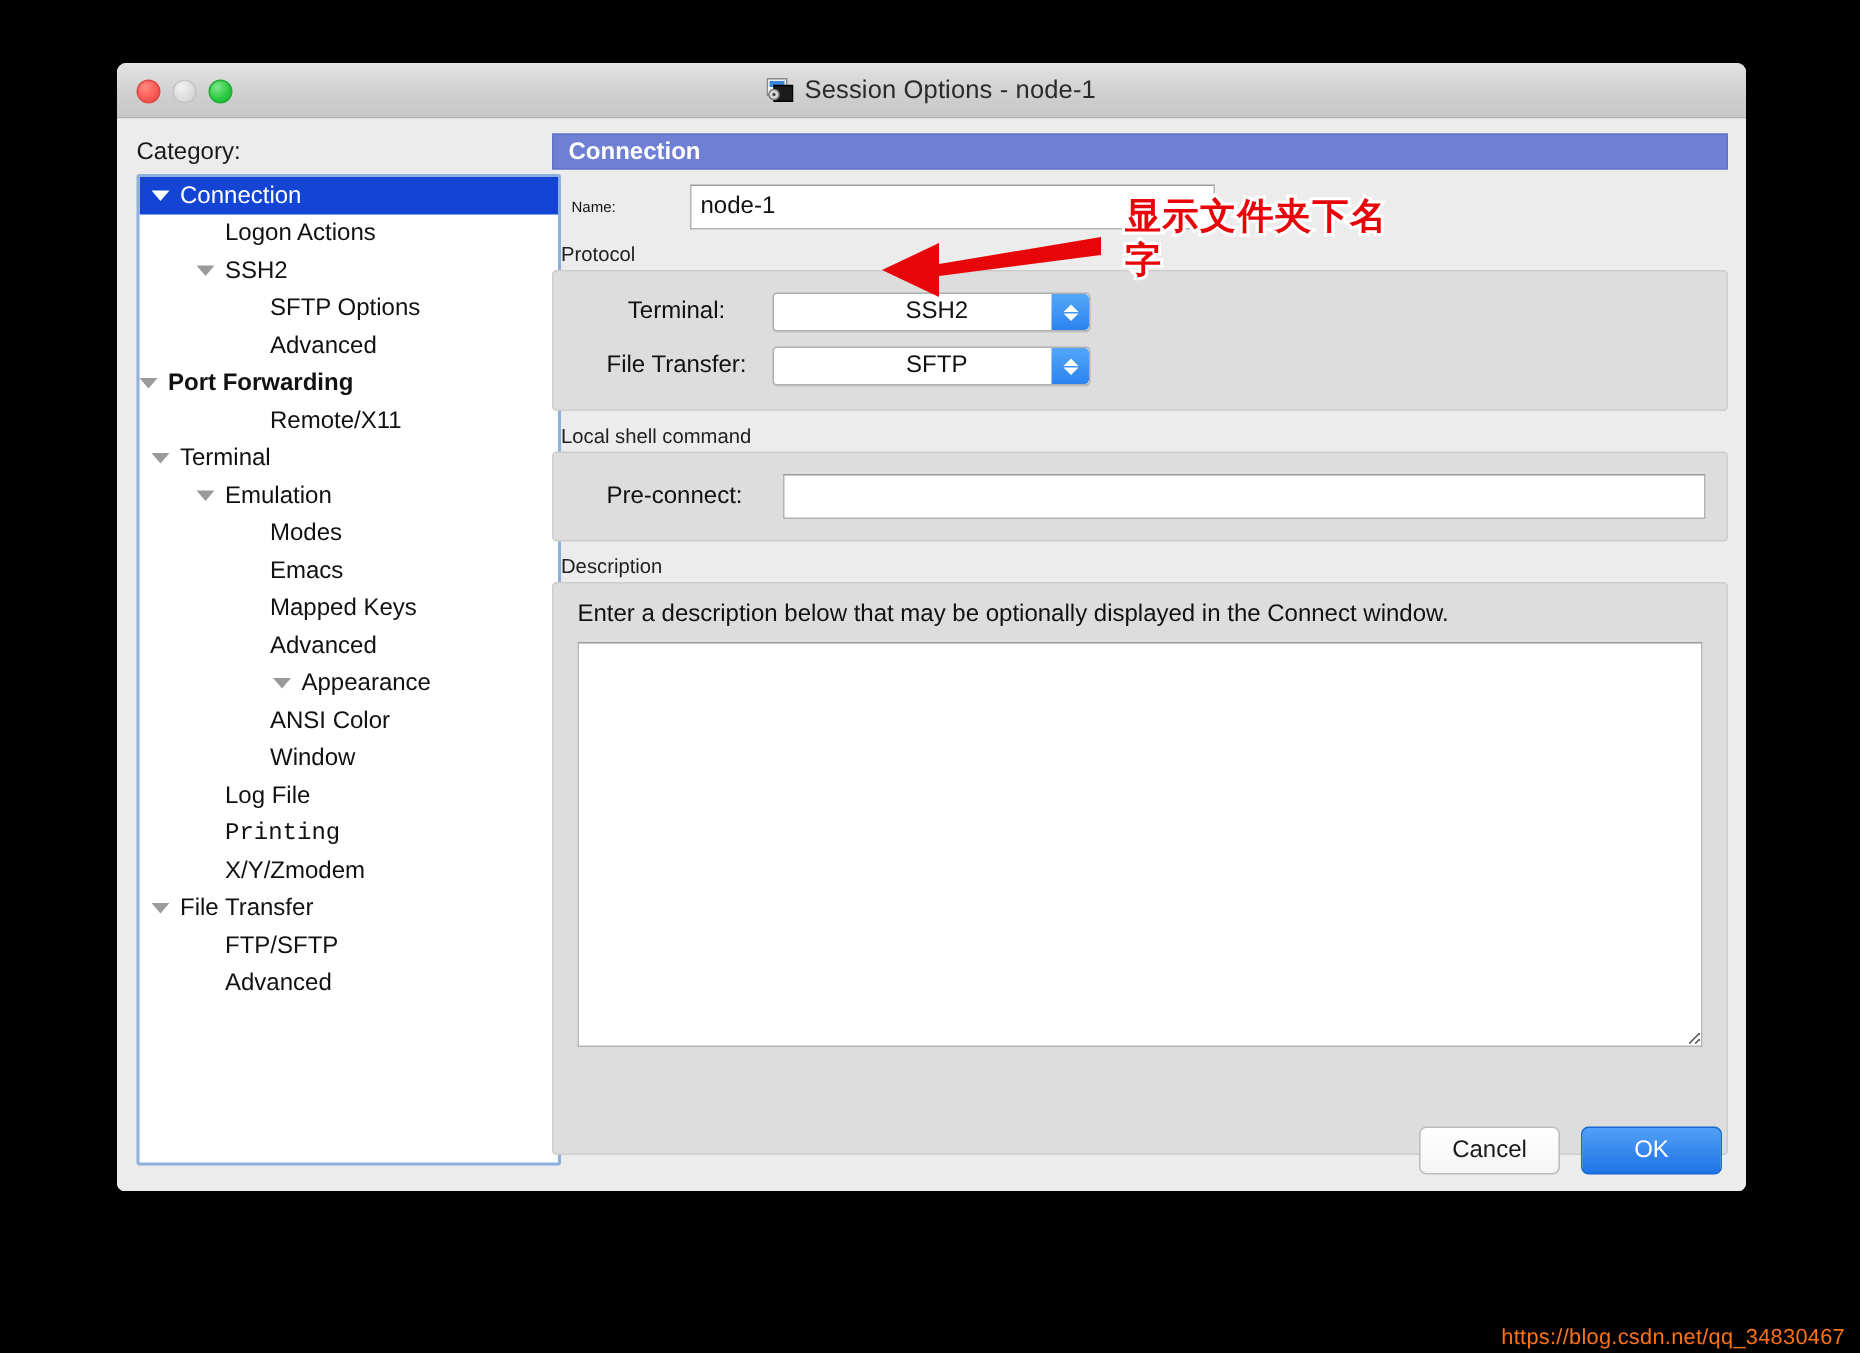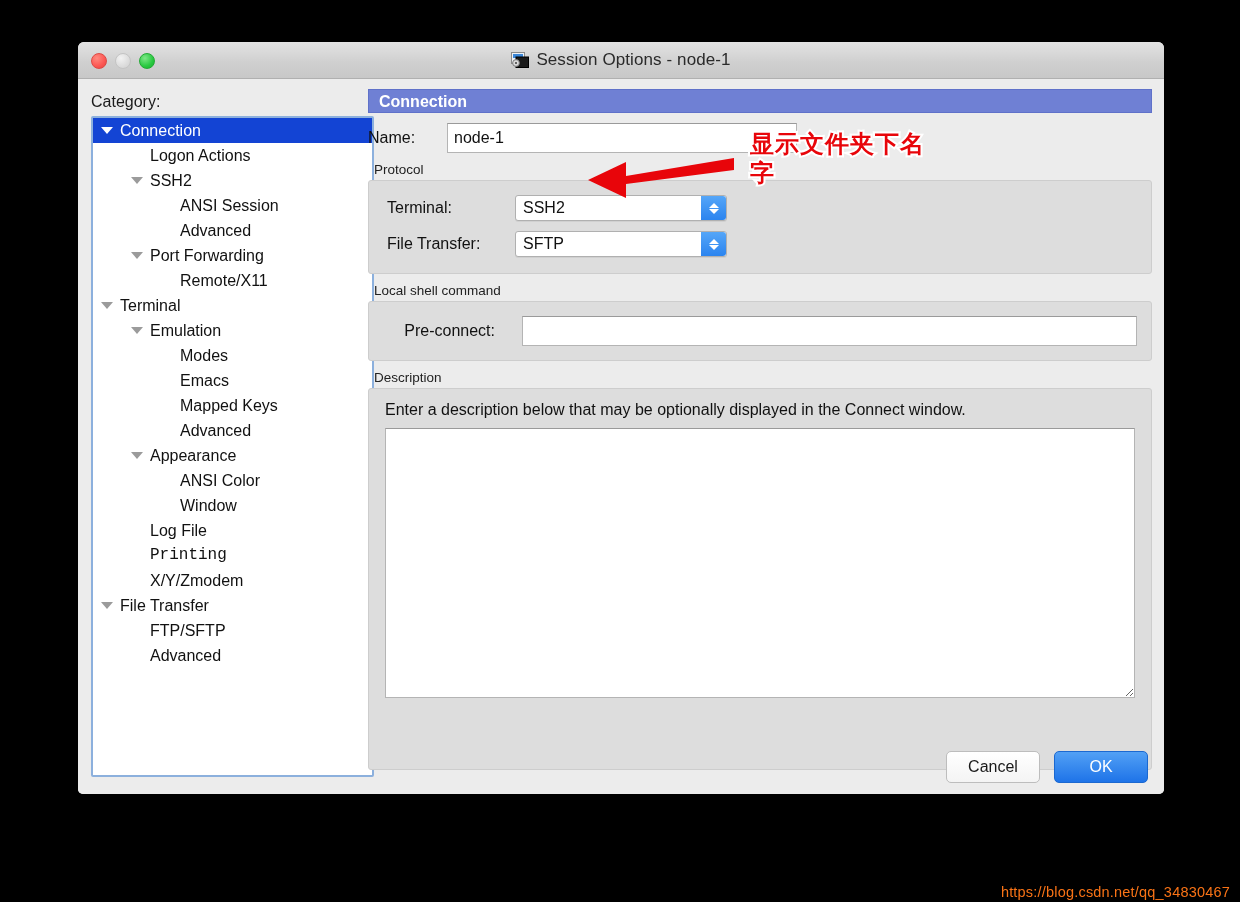--- a/index.html
+++ b/index.html
@@ -65,36 +65,36 @@
   
   #pane { position: absolute; left: 290px; top: 10px; width: 784px; height: 660px; }
   .pane-header {
     height: 24px; line-height: 24px;
     background: #6f80d4;
     color: #fff; font-size: 16px; font-weight: bold;
     padding-left: 10px; box-sizing: border-box;
     border: 1px solid #5f71c9;
   }
   .name-row { display: flex; align-items: center; margin-top: 10px; height: 30px; }
-  .name-label { font-size: 16px; color: #111; width: 64px; }
+  .name-label { font-size: 10px; color: #111; width: 64px; margin-left: 13px; }
   .text-input {
     flex: 1; height: 30px; box-sizing: border-box;
     background: #fff; border: 1px solid #b4b4b4; border-top-color: #9a9a9a;
     font-size: 16px; color: #111; padding: 0 6px; line-height: 28px;
     font-family: "Liberation Sans", sans-serif;
     margin-left: 15px;
   }
   .name-row .text-input { max-width: 350px; }
 
   .group-title { font-size: 13.5px; color: #222; margin: 9px 0 3px 6px; }
   .group-box {
     background: #dddddd; border: 1px solid #cdcdcd;
     border-radius: 3px; box-sizing: border-box;
   }
-  #protocol-box { height: 94px; padding: 14px 18px 0 18px; }
+  #protocol-box { height: 94px; padding: 14px 18px 0 18px; text-align: center; }
   .field-row { display: flex; align-items: center; height: 26px; margin-bottom: 10px; }
   .field-label { font-size: 16px; color: #111; width: 128px; }
   .combo {
     position: relative; width: 212px; height: 26px; box-sizing: border-box;
     background: #fff; border: 1px solid #b0b0b0; border-radius: 3px;
     font-size: 16px; color: #111; line-height: 24px; padding-left: 7px;
     box-shadow: 0 1px 0 rgba(0,0,0,0.06);
   }
   .combo-btn {
     position: absolute; right: 0; top: 0; width: 25px; height: 24px;
@@ -190,27 +190,27 @@
           <div class="tree-item" style="padding-left: 38px;">
             <span class="tri none"></span>
             <span>Logon Actions</span>
           </div>
           <div class="tree-item" style="padding-left: 38px;">
             <span class="tri"></span>
             <span>SSH2</span>
           </div>
           <div class="tree-item" style="padding-left: 68px;">
             <span class="tri none"></span>
-            <span>ANSI Session</span>
+            <span>SFTP Options</span>
           </div>
           <div class="tree-item" style="padding-left: 68px;">
             <span class="tri none"></span>
             <span>Advanced</span>
           </div>
-          <div class="tree-item" style="padding-left: 38px;">
+          <div class="tree-item" style=" font-weight: bold;">
             <span class="tri"></span>
             <span>Port Forwarding</span>
           </div>
           <div class="tree-item" style="padding-left: 68px;">
             <span class="tri none"></span>
             <span>Remote/X11</span>
           </div>
           <div class="tree-item" style="padding-left: 8px;">
             <span class="tri"></span>
             <span>Terminal</span>
@@ -228,21 +228,21 @@
             <span>Emacs</span>
           </div>
           <div class="tree-item" style="padding-left: 68px;">
             <span class="tri none"></span>
             <span>Mapped Keys</span>
           </div>
           <div class="tree-item" style="padding-left: 68px;">
             <span class="tri none"></span>
             <span>Advanced</span>
           </div>
-          <div class="tree-item" style="padding-left: 38px;">
+          <div class="tree-item" style="padding-left: 58px; margin-left: 31px;">
             <span class="tri"></span>
             <span>Appearance</span>
           </div>
           <div class="tree-item" style="padding-left: 68px;">
             <span class="tri none"></span>
             <span>ANSI Color</span>
           </div>
           <div class="tree-item" style="padding-left: 68px;">
             <span class="tri none"></span>
             <span>Window</span>

